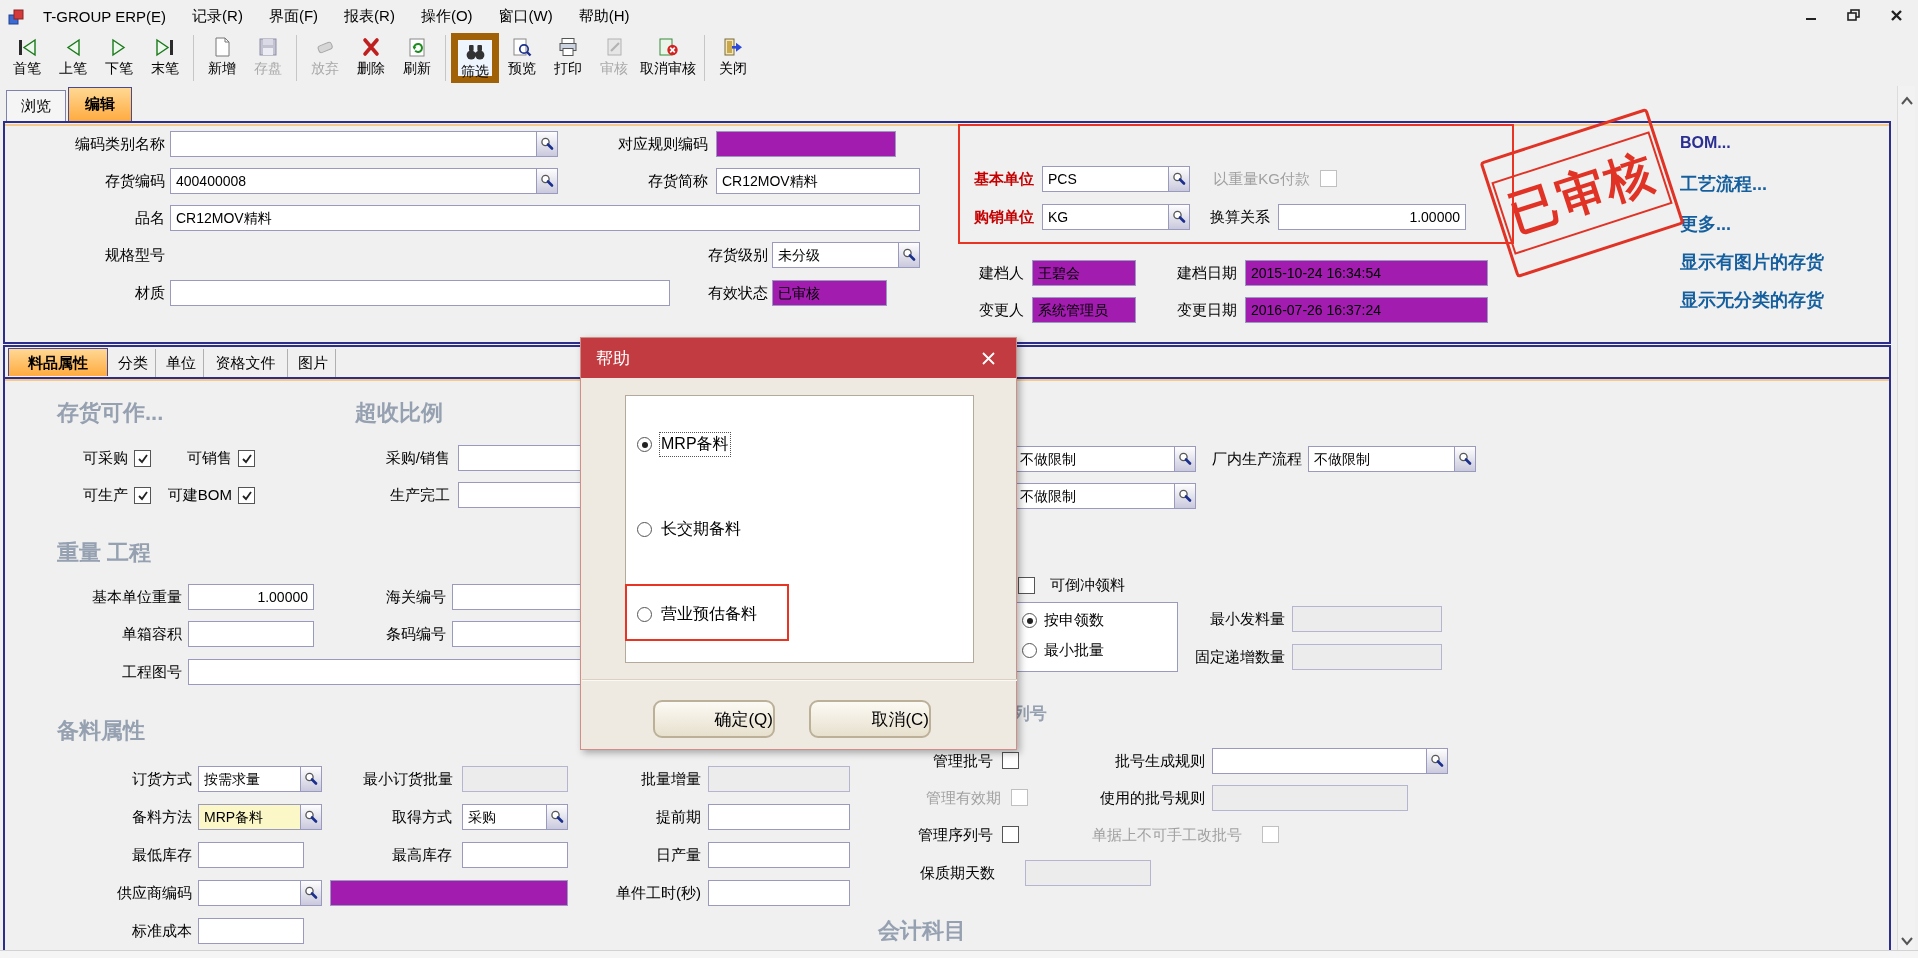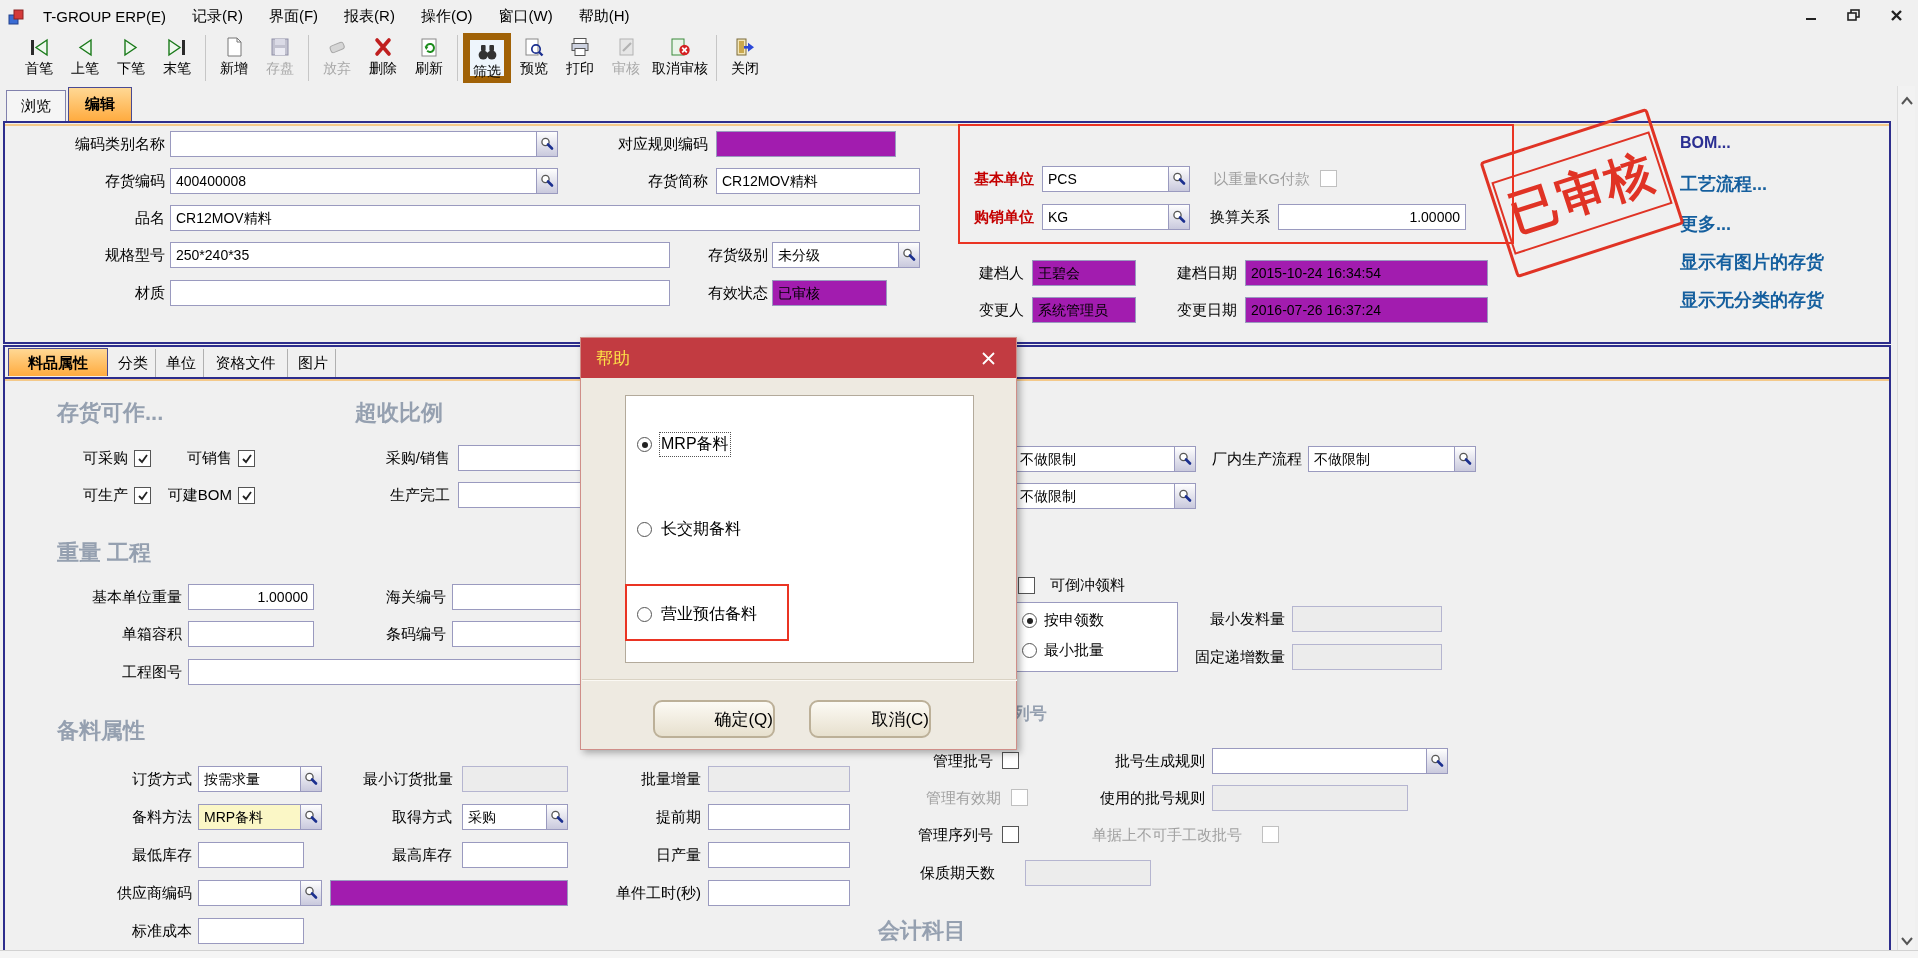--- a/index.html
+++ b/index.html
@@ -8,21 +8,21 @@
 #screen{position:relative;width:1918px;height:958px;background:#f0f0f0;overflow:hidden}
 
 
 .menubar{position:absolute;left:0;top:0;width:100%;height:33px;display:flex;align-items:center;padding-left:8px;background:#f0f0f0}
 .app-icon{margin-right:6px;display:flex;align-items:center}
 .menu-item{padding:5px 13px;font-size:15px;white-space:nowrap;cursor:default}
 .win-controls{position:absolute;right:10px;top:5px;display:flex;gap:18px;align-items:center}
 .win-btn{width:24px;height:20px;display:flex;align-items:center;justify-content:center}
 
 
-.toolbar{position:absolute;left:0;top:33px;width:100%;height:52px;display:flex;align-items:flex-start;padding-left:16px}
+.toolbar{position:absolute;left:0;top:33px;width:100%;height:52px;display:flex;align-items:flex-start;padding-left:4px}
 .tbtn{display:flex;flex-direction:column;align-items:center;min-width:46px;padding:2px 3px 0;height:50px;cursor:default}
 .tbtn .ticon{height:24px;display:flex;align-items:center;justify-content:center}
 .tbtn .tlabel{font-size:14px;line-height:19px;white-space:nowrap}
 .tbtn.disabled .tlabel{color:#a9a9a9}
 .tbtn.selected{border:7px solid #a16207;background:#eef5fc}
 .tsep{width:1px;height:46px;background:#c6c6c6;margin:2px 5px 0}
 
 
 .maintab{position:absolute;display:flex;align-items:center;justify-content:center;border:1px solid #8181ad;border-bottom:none;background:#f5f5f5;font-size:15px;cursor:default}
 .maintab.active{background:linear-gradient(#ffd894,#ffab3f);font-weight:bold;border-color:#4a4a92}
@@ -58,21 +58,21 @@
 
 
 .link{position:absolute;font-weight:bold;font-size:18px;color:#155f9e;white-space:nowrap;cursor:pointer}
 .link.navy{color:#2b2f92;font-size:16px}
 .redrect{position:absolute;border:2px solid #ea3423;z-index:60;pointer-events:none}
 .stamp{position:absolute;left:1494px;top:132px;width:176px;height:122px;transform:rotate(-18deg);border:3px solid #e03325;border-radius:4px;display:flex;align-items:center;justify-content:center;z-index:30;pointer-events:none}
 .stamp-inner{border:2px solid #e03325;padding:4px 6px;font-size:48px;font-weight:bold;color:#e03325;white-space:nowrap;letter-spacing:2px}
 
 
 .dialog{position:absolute;left:580px;top:337px;width:437px;height:413px;background:#eeeae1;border:1px solid #cf8e88;box-shadow:3px 3px 7px rgba(0,0,0,.3);z-index:40}
-.dlg-title{height:40px;background:#c23b41;display:flex;align-items:center;padding:0 15px;color:#fde047;font-size:17px}
+.dlg-title{height:40px;background:#c23b41;display:flex;align-items:center;padding:0 15px;color:#ffffff;font-size:17px}
 .dlg-close{margin-left:auto;width:26px;height:26px;display:flex;align-items:center;justify-content:center;cursor:pointer}
 .dlg-list{position:absolute;left:44px;top:57px;width:349px;height:268px;background:#fff;border:1px solid #b3aa9b}
 .dlg-opt{position:absolute;display:flex;align-items:center;gap:9px;cursor:pointer}
 .dlg-opt .optlabel{font-size:16px;white-space:nowrap}
 .focusbox{outline:1px dotted #555;outline-offset:1px}
 .dlg-sep{position:absolute;left:1px;top:341px;width:435px;height:2px;background:#fbf9f4;border-top:1px solid #d9d2c3}
 .dlg-btn{position:absolute;width:122px;height:38px;border:2px solid #bcb098;border-radius:9px;background:linear-gradient(#fcfaf4,#e7e0ce);font-size:17px;display:flex;align-items:center;justify-content:flex-end;cursor:pointer}
 
 
 .vscroll{position:absolute;left:1897px;top:86px;width:18px;height:864px;background:#f2f2f2;border-left:1px solid #dcdcdc}
@@ -301,21 +301,20 @@
         </svg>
       </span>
   </div>
   <span class="lbl" style="left:640px;top:168px;width:68px">存货简称</span>
   <div class="inp" style="left:716px;top:168px;width:204px">CR12MOV精料</div>
 
   <span class="lbl" style="left:55px;top:205px;width:110px">品名</span>
   <div class="inp" style="left:170px;top:205px;width:750px">CR12MOV精料</div>
 
   <span class="lbl" style="left:55px;top:242px;width:110px">规格型号</span>
-  <div class="inp" style="left:170px;top:242px;width:500px">250*240*35</div>
   <span class="lbl" style="left:700px;top:242px;width:68px">存货级别</span>
   <div class="combo" style="left:772px;top:242px;width:148px">
     <span class="val">未分级</span>
     <span class="mag">
         <svg width="14" height="14">
           <circle cx="5.5" cy="5" r="3.6" fill="#fff" stroke="#555" stroke-width="1.3"></circle>
           <line x1="8" y1="7.5" x2="12" y2="11.5" stroke="#1b2f8f" stroke-width="2.6" stroke-linecap="round"></line>
         </svg>
       </span>
   </div>

